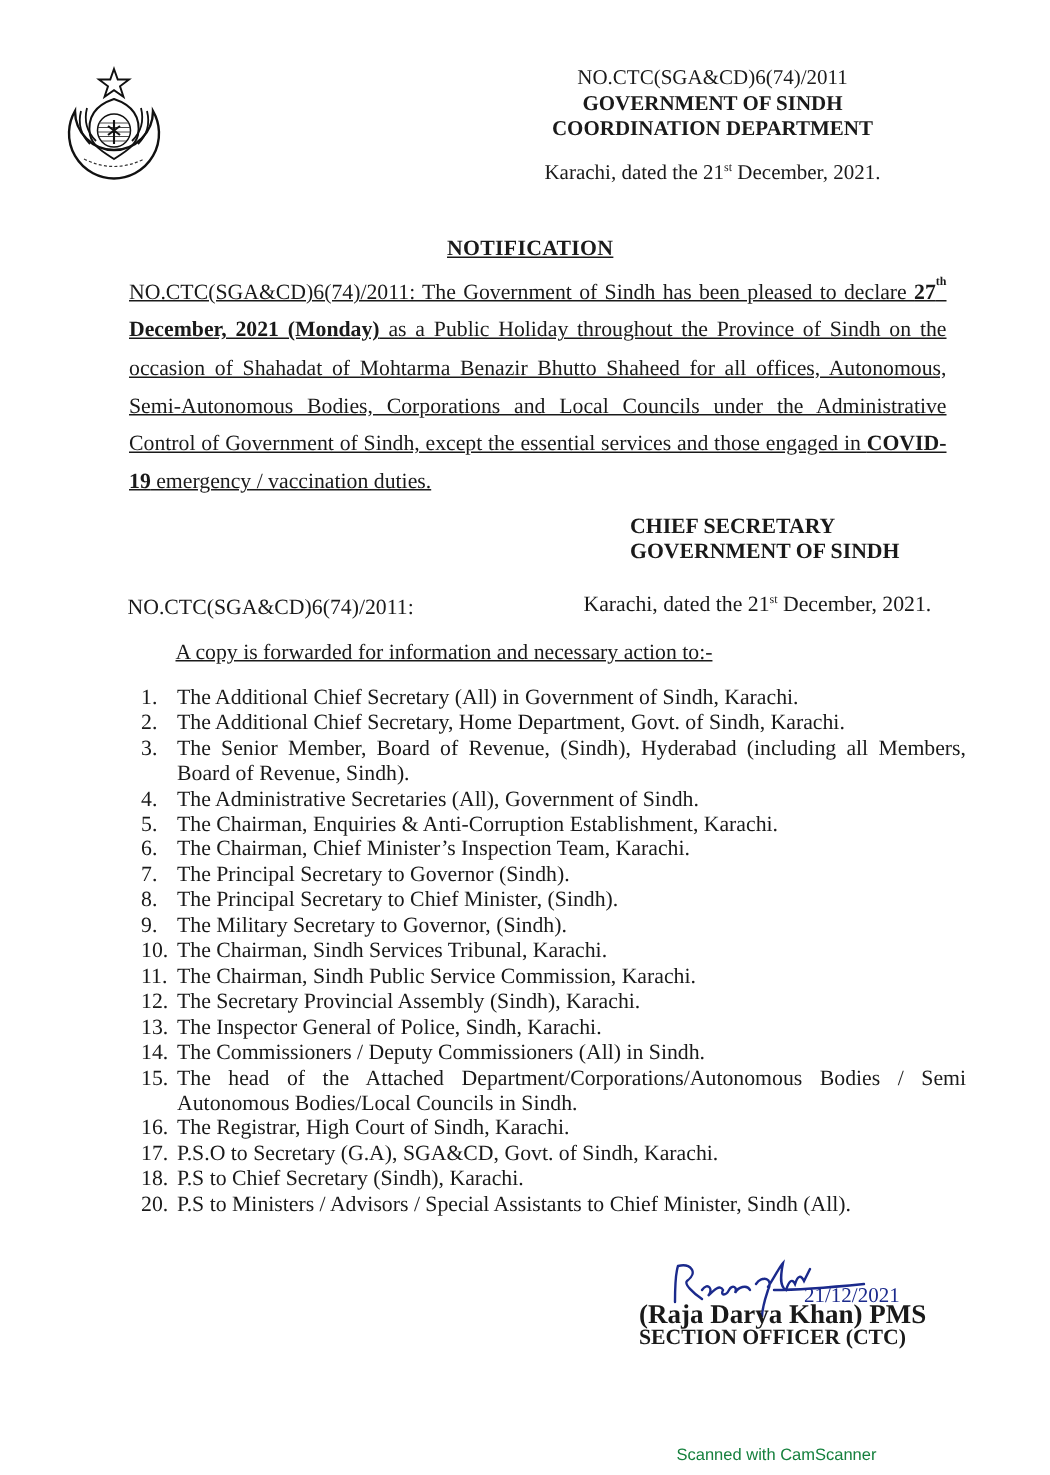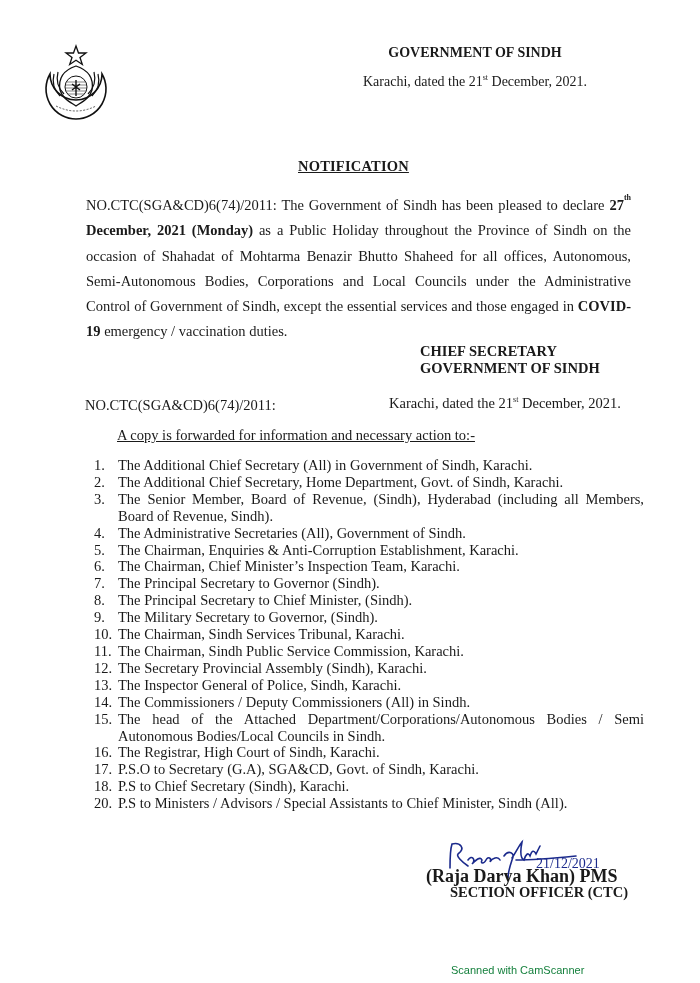--- a/index.html
+++ b/index.html
@@ -7,34 +7,34 @@
     width: 700px; height: 983px; background: #ffffff; position: relative; overflow: hidden;
     font-family: "Liberation Serif", serif; color: #1a1a1a;
   }
   .abs { position: absolute; }
   .seal { left: 36px; top: 44px; width: 80px; height: 80px; }
   .hdr { left: 300px; width: 350px; text-align: center; line-height: 17px; }
   .hdr-line { font-size: 14px; font-weight: bold; white-space: nowrap; }
   .dated { font-size: 14px; white-space: nowrap; }
   sup { font-size: 8px; vertical-align: top; line-height: 8px; position: relative; top: 1px; }
   .notif-title { left: 298px; top: 158px; font-size: 14.5px; font-weight: bold; text-decoration: underline; letter-spacing: 0.2px; }
-  .body-para { left: 86px; top: 193px; width: 545px; font-size: 14.5px; line-height: 25.3px; text-align: justify; text-align-last: left; }
+  .body-para { left: 86px; top: 183px; width: 545px; font-size: 14.5px; line-height: 25.3px; text-align: justify; text-align-last: left; text-decoration: underline; }
   .body-para b { font-weight: bold; }
   .sig1 { left: 420px; top: 343px; width: 190px; font-size: 14.5px; font-weight: bold; line-height: 17px; }
   .ref2 { left: 85px; top: 397px; font-size: 14.5px; }
   .dated2 { left: 389px; top: 395px; font-size: 14.5px; }
   .fwd { left: 117px; top: 427px; font-size: 14.5px; text-decoration: underline; }
   .list { left: 94px; top: 457px; width: 550px; margin: 0; padding: 0; list-style: none; font-size: 14.5px; line-height: 16.9px; }
   .list li { display: flex; }
   .list .num { width: 24px; flex: none; }
   .list .txt { flex: 1; text-align: justify; text-align-last: left; }
   .sign-block { left: 418px; top: 838px; width: 220px; }
   .signature { position: absolute; left: 28px; top: 0; width: 200px; height: 40px; }
   .signer-name { position: absolute; left: 8px; top: 28px; font-size: 18px; font-weight: bold; white-space: nowrap; }
-  .signer-title { position: absolute; left: 8px; top: 46px; font-size: 14.5px; font-weight: bold; white-space: nowrap; margin-left: 24px; }
+  .signer-title { position: absolute; left: 8px; top: 46px; font-size: 14.5px; font-weight: bold; white-space: nowrap; }
   .watermark { left: 451px; top: 964px; font-family: "Liberation Sans", sans-serif; font-size: 11px; color: #15803d; }
 </style>
 </head>
 <body>
 
 <div class="abs seal">
   <svg width="80" height="80" viewBox="0 0 80 80">
     <polygon points="40,2 42.5,9 50,9 44,13.5 46.3,20.5 40,16.2 33.7,20.5 36,13.5 30,9 37.5,9" fill="none" stroke="#111" stroke-width="1.3"></polygon>
     <path d="M14 30 A30 30 0 1 0 66 30 A26 26 0 1 1 14 30 Z" fill="none" stroke="#111" stroke-width="1.6"></path>
     <path d="M40 22 C52 26 58 34 56 46 C54 54 46 58 40 62 C34 58 26 54 24 46 C22 34 28 26 40 22 Z" fill="none" stroke="#111" stroke-width="1.3"></path>
@@ -47,21 +47,23 @@
         <line x1="32" y1="50" x2="48" y2="50"></line>
     </g>
     <path d="M40 36 L40 52 M36 40 L44 46 M44 40 L36 46" stroke="#111" stroke-width="1.4"></path>
     <path d="M18 30 C16 38 18 46 24 52 M22 28 C20 36 22 44 28 50" fill="none" stroke="#111" stroke-width="1.2"></path>
     <path d="M62 30 C64 38 62 46 56 52 M58 28 C60 36 58 44 52 50" fill="none" stroke="#111" stroke-width="1.2"></path>
     <path d="M20 62 Q40 72 60 62" fill="none" stroke="#333" stroke-width="0.8" stroke-dasharray="2,1.5"></path>
   </svg>
 </div>
 
 <div class="abs hdr" style="top:44px;">
+  <div class="dated">NO.CTC(SGA&amp;CD)6(74)/2011</div>
   <div class="hdr-line">GOVERNMENT OF SINDH</div>
+  <div class="hdr-line">COORDINATION DEPARTMENT</div>
   <div class="dated" style="margin-top:12px;"><span>Karachi, dated the 21</span><sup>st</sup><span> December, 2021.</span></div>
 </div>
 
 <div class="abs notif-title">NOTIFICATION</div>
 
 <div class="abs body-para"><span>NO.CTC(SGA&amp;CD)6(74)/2011: The Government of Sindh has been pleased to declare </span><b><span>27</span><sup>th</sup><span> December, 2021 (Monday)</span></b><span> as a Public Holiday throughout the Province of Sindh on the occasion of Shahadat of Mohtarma Benazir Bhutto Shaheed for all offices, Autonomous, Semi-Autonomous Bodies, Corporations and Local Councils under the Administrative Control of Government of Sindh, except the essential services and those engaged in </span><b>COVID-19</b><span> emergency / vaccination duties.</span></div>
 
 <div class="abs sig1">
   <div>CHIEF SECRETARY</div>
   <div>GOVERNMENT OF SINDH</div>

